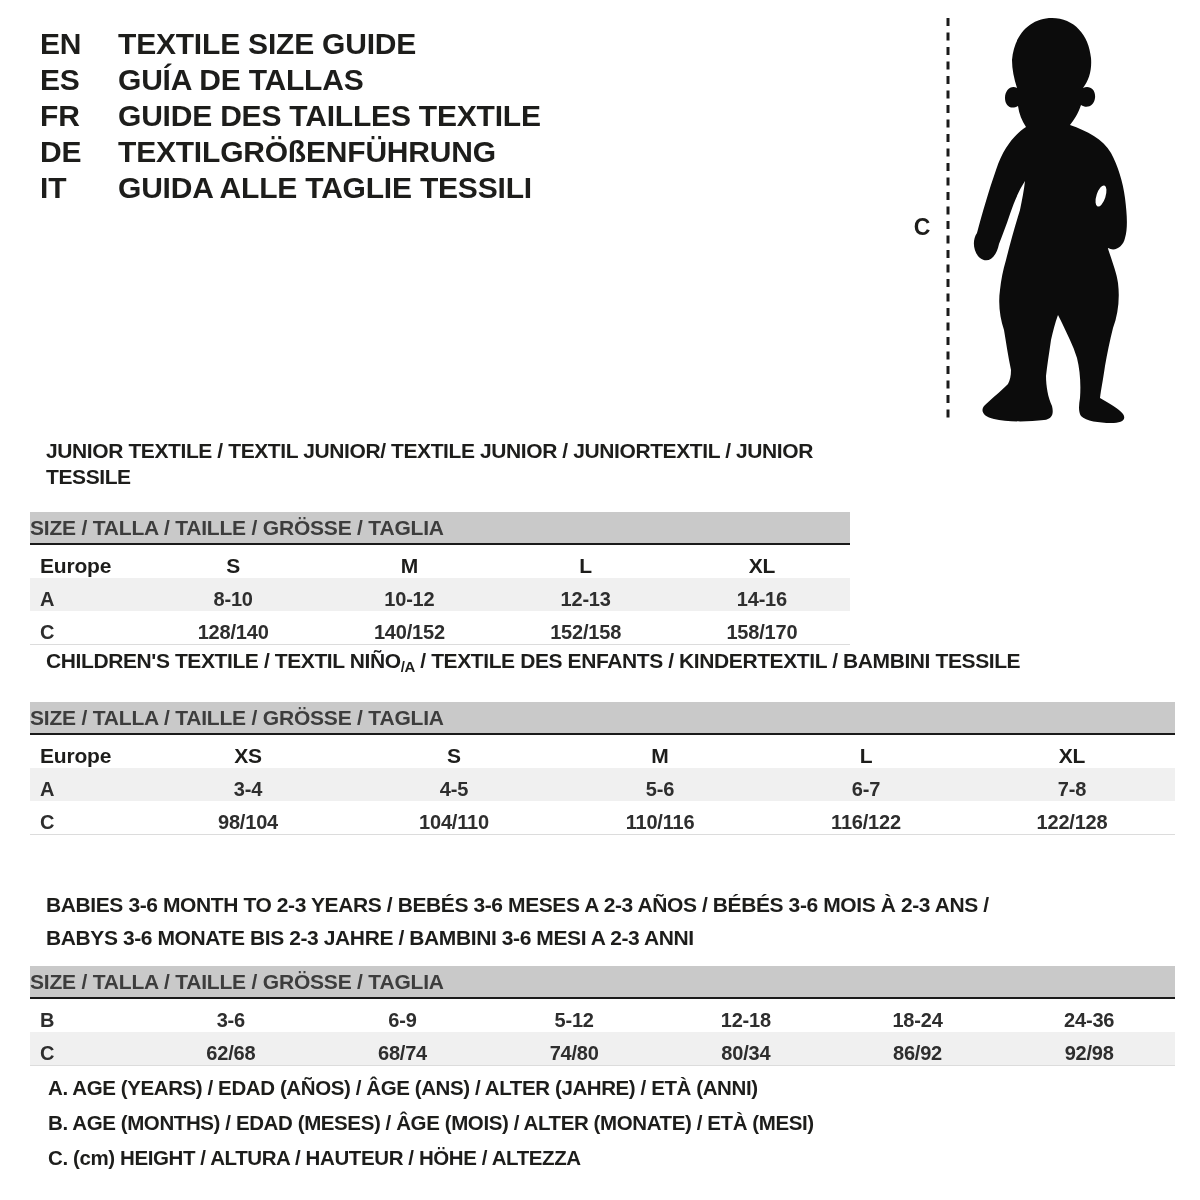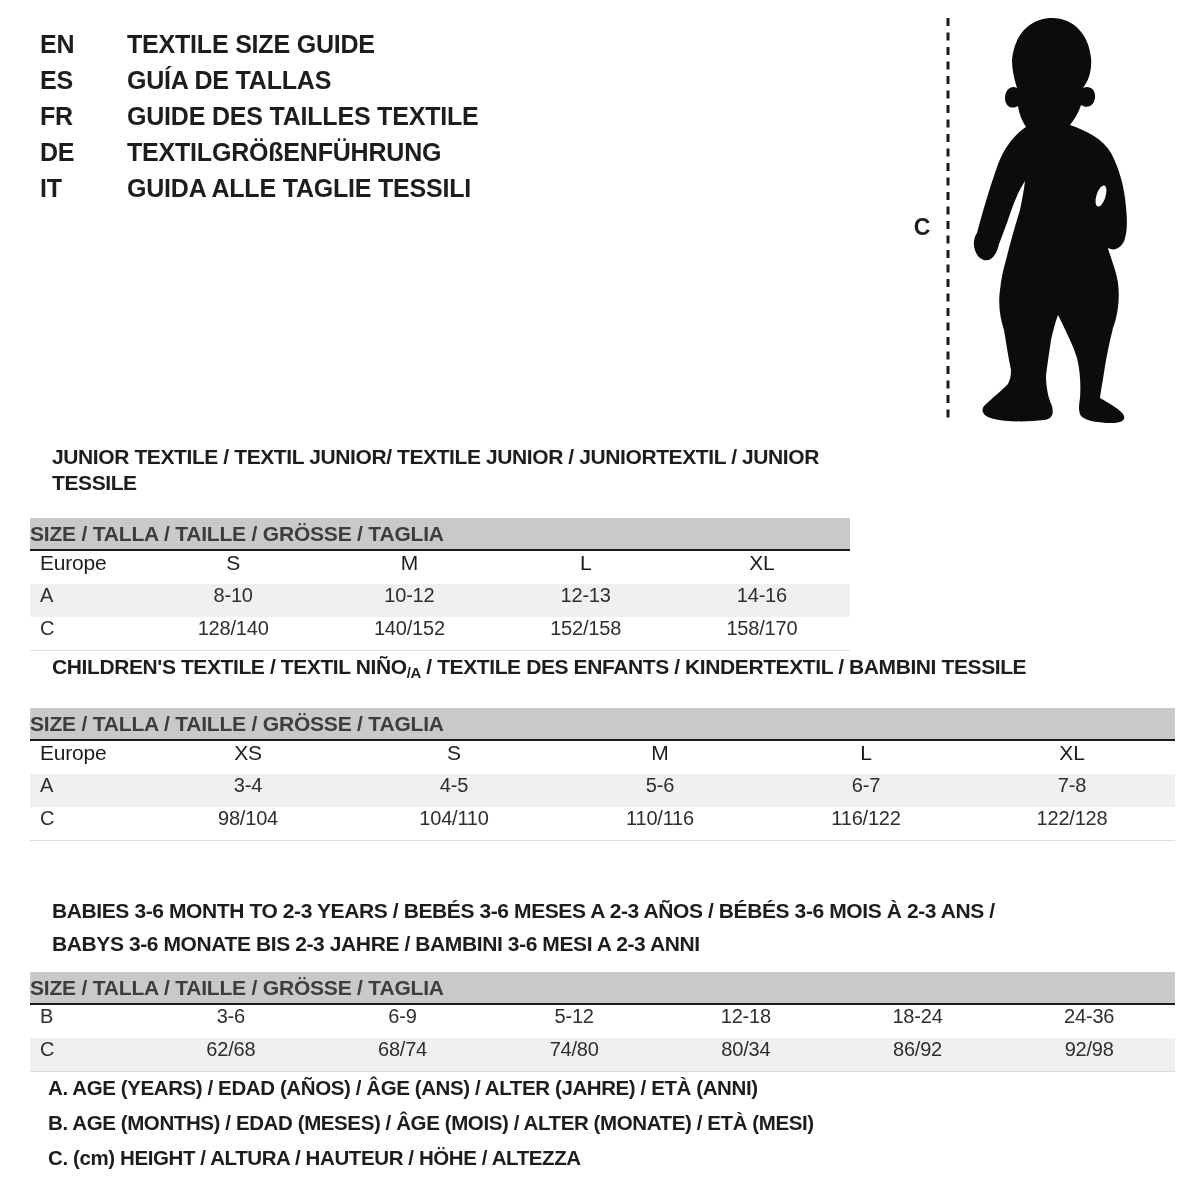--- a/index.html
+++ b/index.html
@@ -3,39 +3,39 @@
 <meta charset="utf-8">
 <style>
   html,body { margin:0; padding:0; background:#ffffff; }
   .page {
     position:relative; width:1200px; height:1200px; background:#ffffff;
     font-family:"Liberation Sans","DejaVu Sans",sans-serif;
     color:#1d1d1b; letter-spacing:-0.2px; overflow:hidden;
   }
   
   .lang-block { position:absolute; left:40px; top:26px; }
-  .lang-row { display:flex; line-height:36px; font-size:25px; font-weight:700;gap:9px; }
+  .lang-row { display:flex; line-height:36px; font-size:30px; font-weight:700; }
   .lang-code { width:78px; }
   
   .figure { position:absolute; left:900px; top:10px; width:270px; height:425px; }
   .dash-svg { position:absolute; left:40px; top:6px; }
   .c-label { position:absolute; left:8px; top:204px; width:28px; text-align:center;
              font-size:23px; font-weight:700; }
   .baby-svg { position:absolute; left:62px; top:8px; }
   
   .tbl { position:absolute; left:30px; border-bottom:1px solid #dcdcdc; box-sizing:border-box; }
-  .tbl-title { margin:12px; padding-left:10px; font-size:21px; font-weight:700;
+  .tbl-title { margin:6px; padding-left:10px; font-size:21px; font-weight:700;
                line-height:26px; letter-spacing:-0.4px; }
   .tbl-title.two-line { line-height:33px; }
   .sub-a { font-size:15px; vertical-align:-4px; }
   .bar { height:31px; margin-top:22px; background:#c9c9c9; border-bottom:2px solid #1a1a1a;
          display:flex; align-items:center; font-size:21px;
          font-weight:700; color:#3d3d3d; }
   .tbl3 .bar { margin-top:12px; }
-  .row { display:flex; height:33px; align-items:flex-start; font-size:20px; font-weight:400;
+  .row { display:flex; height:33px; align-items:flex-end; font-size:20px; font-weight:700;
          color:#2e2e2e; }
   .row.head { font-size:21px; color:#1d1d1b; }
   .row .c0 { width:115px; padding-left:10px; box-sizing:border-box; }
   .row .cell { flex:1; text-align:center; }
   .row.shaded { background:#f0f0f0; }
   
   .legend { position:absolute; left:48px; top:1070px; }
   .legend-line { line-height:35px; font-size:20.5px; font-weight:700; letter-spacing:-0.4px; }
 </style>
 </head>

